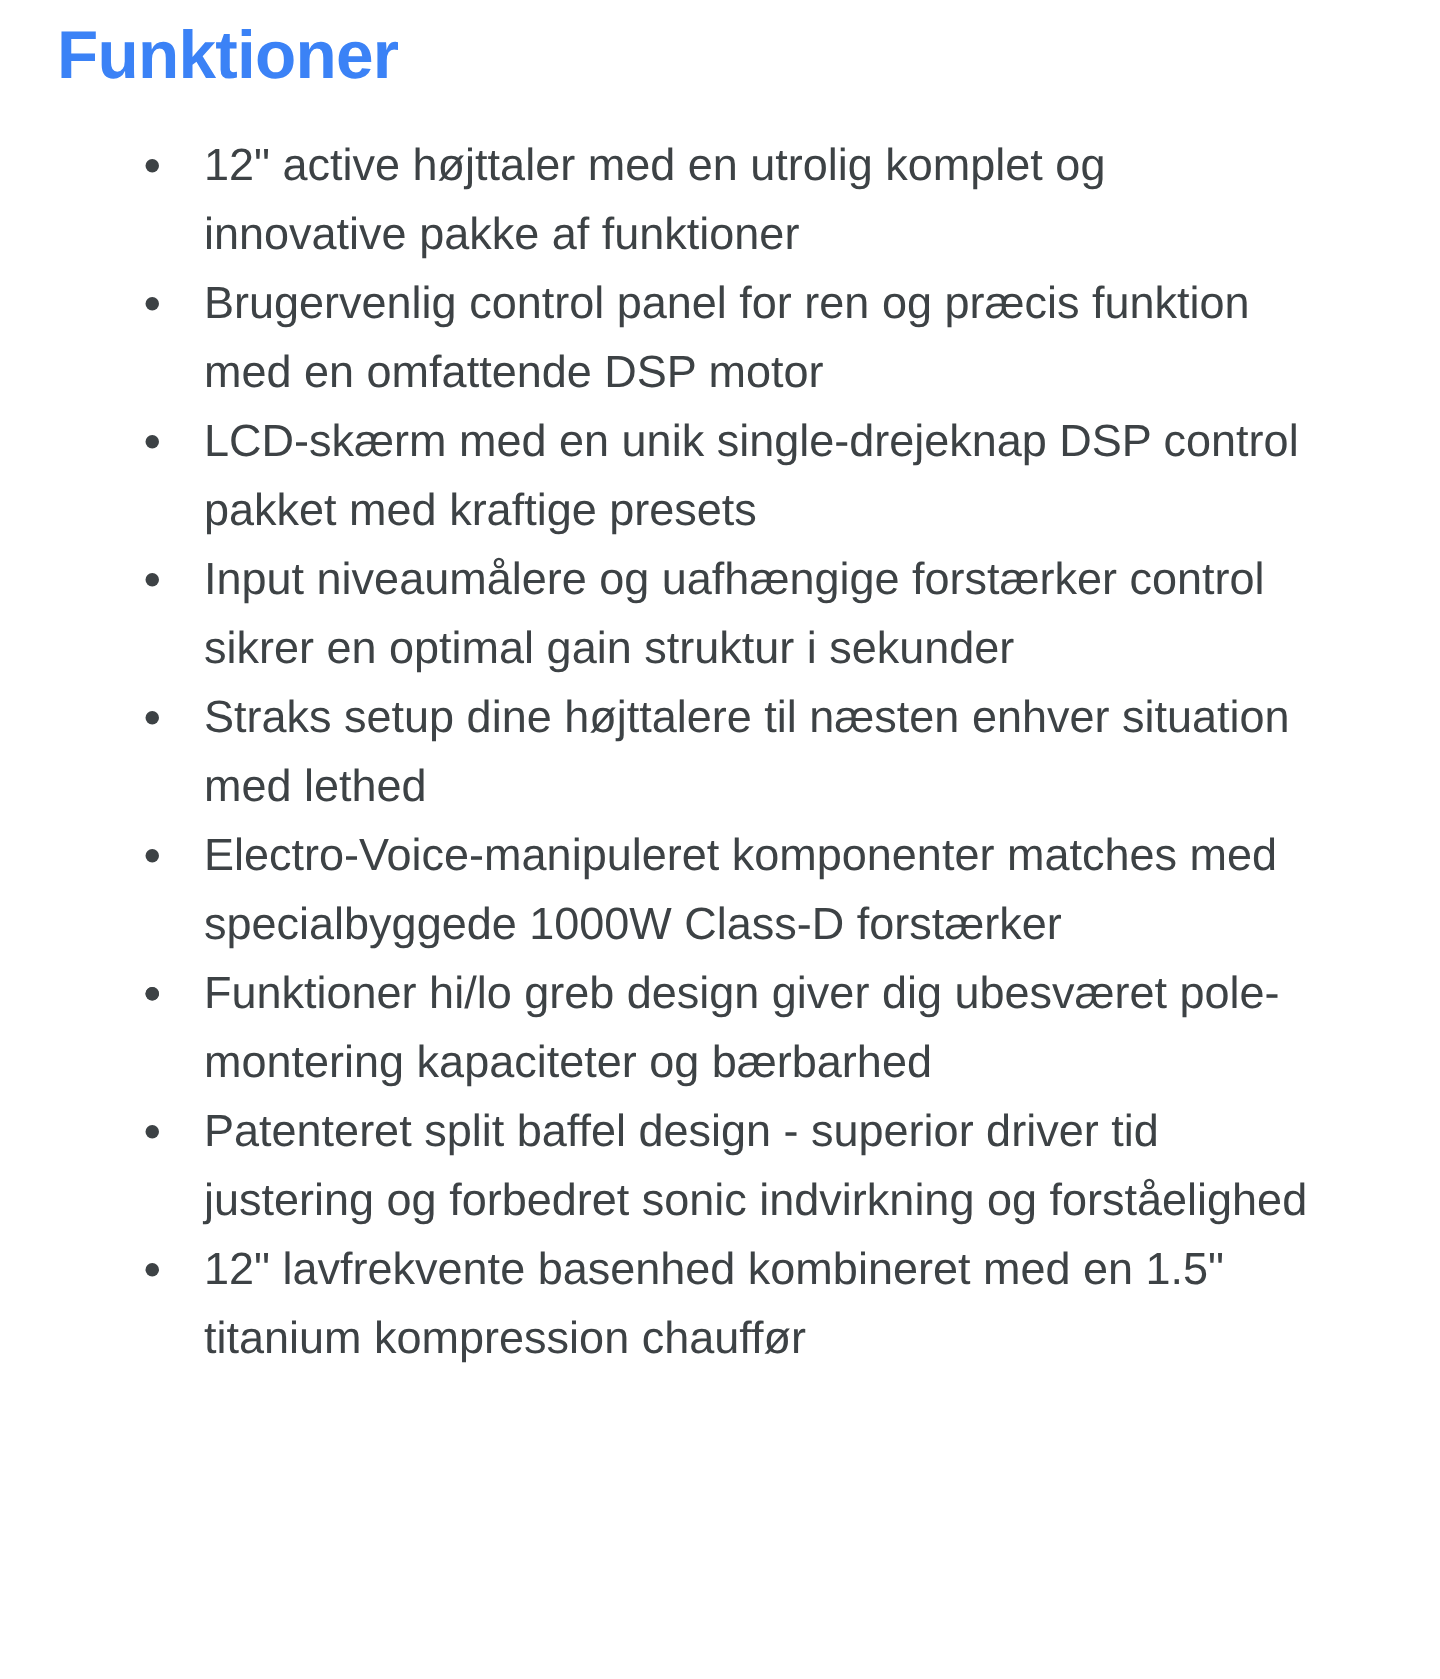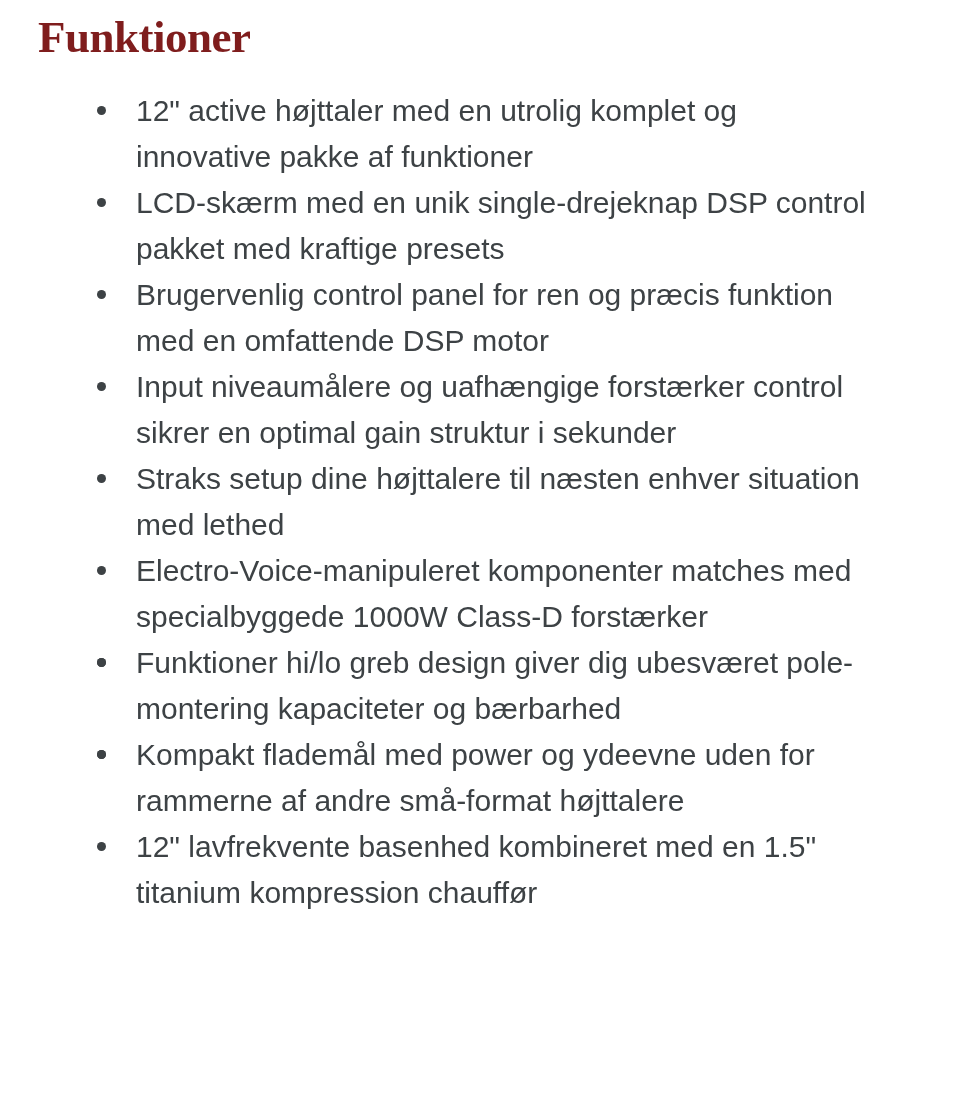--- a/index.html
+++ b/index.html
@@ -14,23 +14,22 @@
     width: 960px;
     height: 1119px;
     background: #ffffff;
     position: relative;
   }
   h1.page-title {
     margin: 10px 0 24px 38px;
     font-size: 45px;
     line-height: 54px;
     font-weight: bold;
-    color: #7f1d1d;
+    color: #3b82f6;
     letter-spacing: -0.5px;
-    font-family: Liberation Serif, serif;
   }
   ul.features-list {
     list-style: none;
     margin: 0;
     padding: 0 0 0 136px;
     width: 956px;
   }
   ul.features-list li {
     position: relative;
     font-size: 30px;
@@ -50,32 +49,31 @@
   }
 </style>
 </head>
 <body>
 
 <div class="page">
   <h1 class="page-title">Funktioner</h1>
   <ul class="features-list">
     <li><span class="bullet"></span><span>12" active højttaler med en utrolig komplet og
 innovative pakke af funktioner</span></li>
+    <li><span class="bullet"></span><span>Brugervenlig control panel for ren og præcis funktion
+med en omfattende DSP motor</span></li>
     <li><span class="bullet"></span><span>LCD-skærm med en unik single-drejeknap DSP control
 pakket med kraftige presets</span></li>
-    <li><span class="bullet"></span><span>Brugervenlig control panel for ren og præcis funktion
-med en omfattende DSP motor</span></li>
     <li><span class="bullet"></span><span>Input niveaumålere og uafhængige forstærker control
 sikrer en optimal gain struktur i sekunder</span></li>
     <li><span class="bullet"></span><span>Straks setup dine højttalere til næsten enhver situation
 med lethed</span></li>
     <li><span class="bullet"></span><span>Electro-Voice-manipuleret komponenter matches med
 specialbyggede 1000W Class-D forstærker</span></li>
     <li><span class="bullet"></span></li>
     <li><span class="bullet"></span><span>Funktioner hi/lo greb design giver dig ubesværet pole-
 montering kapaciteter og bærbarhed</span></li>
-    <li><span class="bullet"></span></li>
-    <li><span class="bullet"></span><span>Kompakt flademål med power og ydeevne uden for
-rammerne af andre små-format højttalere</span></li>
+    <li><span class="bullet"></span><span>Patenteret split baffel design - superior driver tid
+justering og forbedret sonic indvirkning og forståelighed</span></li>
     <li><span class="bullet"></span><span>12" lavfrekvente basenhed kombineret med en 1.5"
 titanium kompression chauffør</span></li>
   </ul>
 </div>
 
 </body></html>

